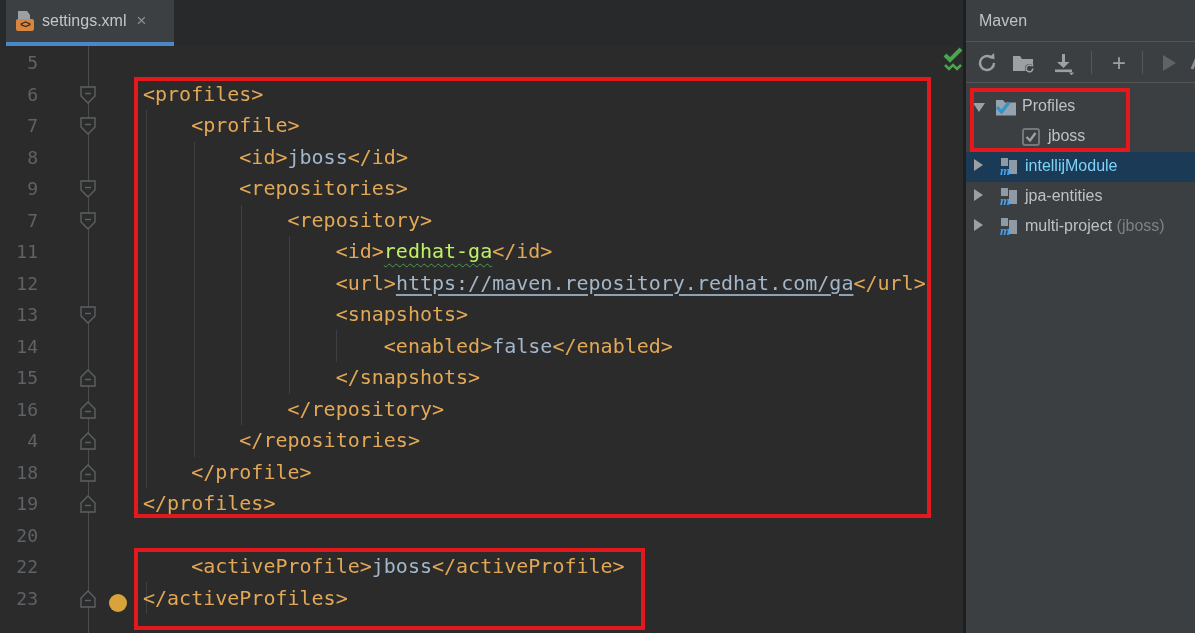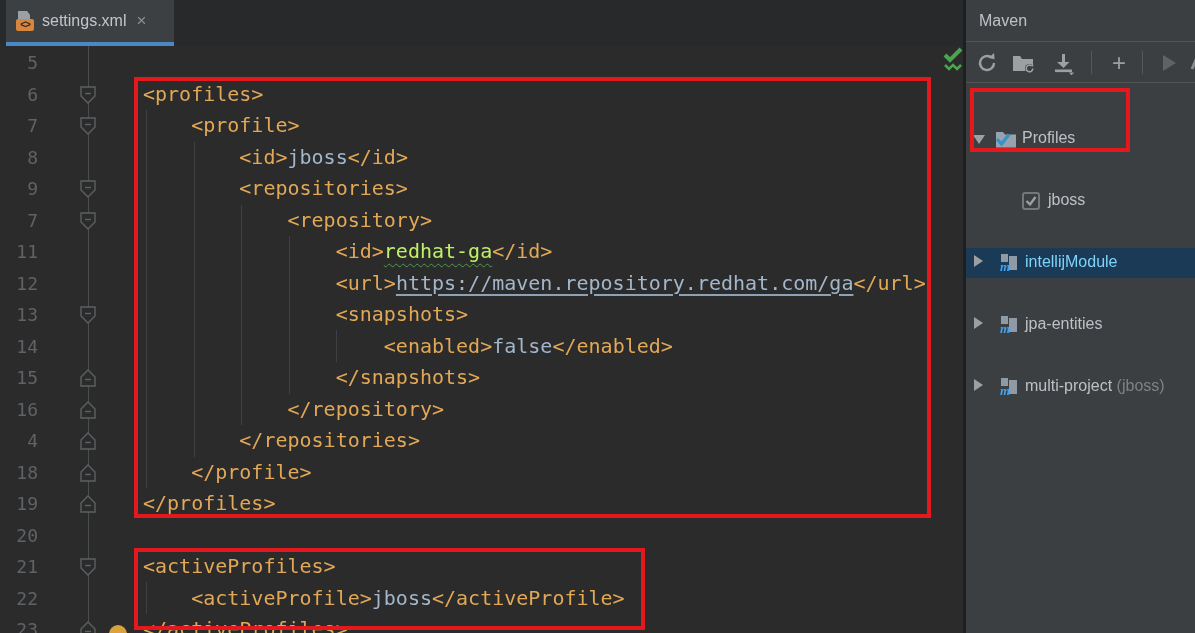--- a/index.html
+++ b/index.html
@@ -40,21 +40,21 @@
   
   .vsep { position:absolute; left:963px; top:0; width:3px; height:633px; background:#1e1f20; }
   .maven { position:absolute; left:966px; top:0; width:257px; height:633px; background:#3c3f41; overflow:hidden; }
   .maven-header { height:42px; border-bottom:1px solid #515355; display:flex; align-items:center; padding-left:13px; color:#bec2c6; font-size:16px; }
   .maven-toolbar { position:relative; height:41px; border-bottom:1px solid #515355; }
   .tbtn { position:absolute; top:8px; width:26px; height:26px; display:flex; align-items:center; justify-content:center; }
   .tsep { position:absolute; top:9px; width:1px; height:23px; background:#55585a; }
   .plusglyph { color:#9da0a3; font-size:24px; font-weight:400; line-height:22px; }
   .playtri { width:0; height:0; border-left:13px solid #5f6365; border-top:8px solid transparent; border-bottom:8px solid transparent; }
   .tree { position:absolute; left:0; top:92px; width:229px; }
-  .trow { position:relative; height:30px;margin-top:32px; }
+  .trow { position:relative; height:30px; }
   .trow.selected { background:#1a3a55; }
   .arr-down { position:absolute; left:7px; top:11px; width:0; height:0; border-top:9px solid #9da0a3; border-left:6px solid transparent; border-right:6px solid transparent; }
   .arr-right { position:absolute; left:8px; top:7px; width:0; height:0; border-left:9px solid #9da0a3; border-top:6px solid transparent; border-bottom:6px solid transparent; }
   .ticon { position:absolute; top:5px; }
   .tlabel { position:absolute; top:5px; color:#bdc1c5; font-size:16px; white-space:nowrap; }
   .trow.selected .tlabel { color:#7dd3fc; }
   .tsuffix { color:#7e8285; }
   .cbx { position:absolute; left:56px; top:6px; width:18px; height:18px; border:2px solid #75787a; border-radius:3px; }
 </style>
 </head>
@@ -182,28 +182,20 @@
               <path d="M1 17 H15 V8 L8 1 L1 8 Z" fill="#2b2b2b" stroke="#5d6163" stroke-width="1.4"></path>
               <line x1="5" y1="10.5" x2="11" y2="10.5" stroke="#5d6163" stroke-width="1.4"></line>
             </svg></span>
           <span class="code"><span class="seg-tag">&lt;/profiles&gt;</span></span>
         </div>
         <div class="line">
           <span class="ln">20</span>
           <span class="code"></span>
         </div>
         <div class="line">
-          <span class="ln">21</span>
-          <span class="foldm"><svg width="16" height="18" viewBox="0 0 16 18">
-              <path d="M1 1 H15 V10 L8 17 L1 10 Z" fill="#2b2b2b" stroke="#5d6163" stroke-width="1.4"></path>
-              <line x1="5" y1="7.5" x2="11" y2="7.5" stroke="#5d6163" stroke-width="1.4"></line>
-            </svg></span>
-          <span class="code"><span class="seg-tag">&lt;activeProfiles&gt;</span></span>
-        </div>
-        <div class="line">
           <span class="ln">22</span>
           <span class="code"><span class="seg-tag">    &lt;activeProfile&gt;</span><span class="seg-val">jboss</span><span class="seg-tag">&lt;/activeProfile&gt;</span></span>
         </div>
         <div class="line">
           <span class="ln">23</span>
           <span class="foldm"><svg width="16" height="18" viewBox="0 0 16 18">
               <path d="M1 17 H15 V8 L8 1 L1 8 Z" fill="#2b2b2b" stroke="#5d6163" stroke-width="1.4"></path>
               <line x1="5" y1="10.5" x2="11" y2="10.5" stroke="#5d6163" stroke-width="1.4"></line>
             </svg></span>
           <span class="dotmark"></span>

